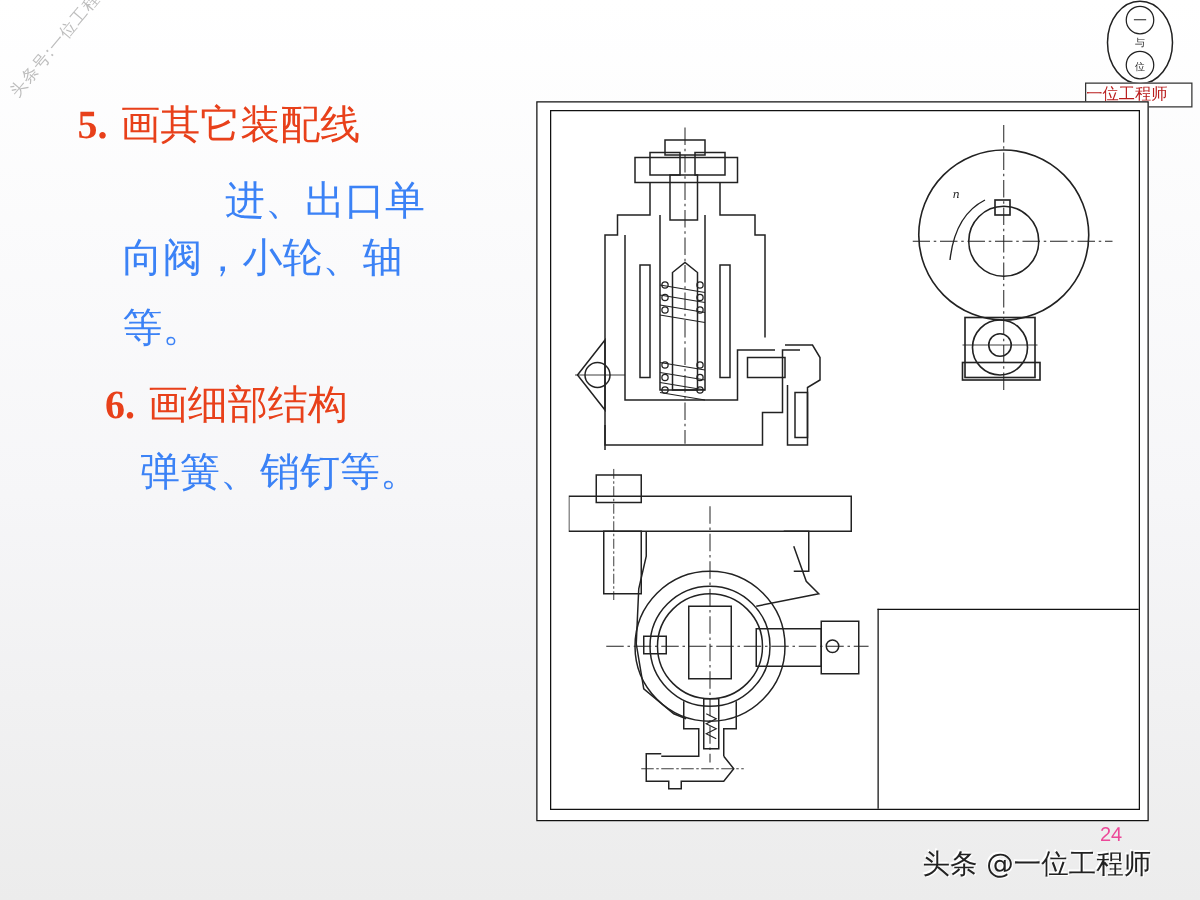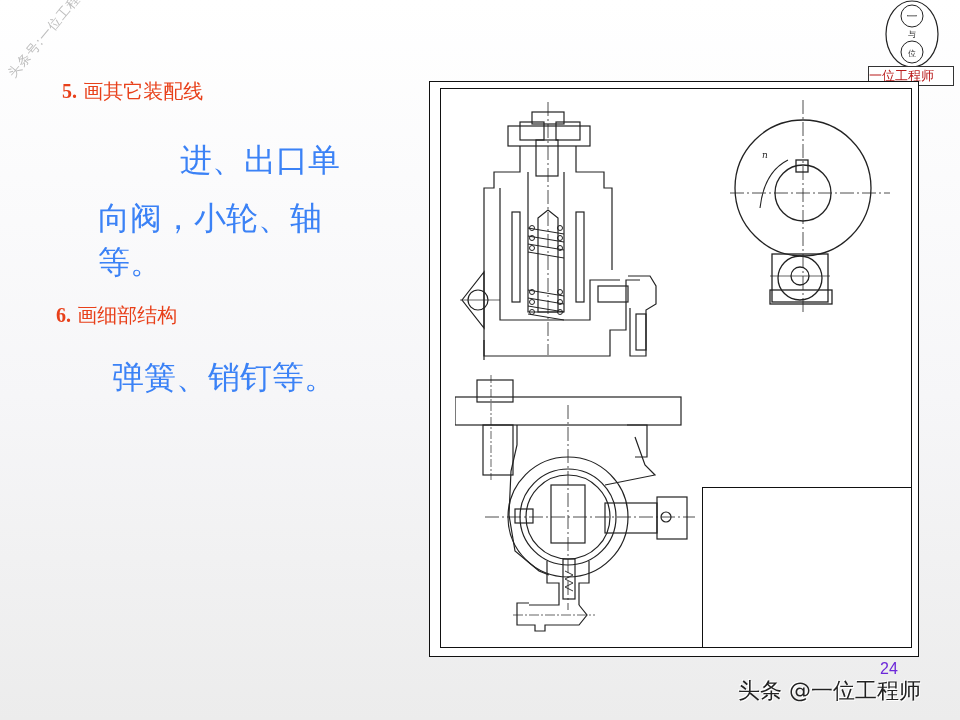--- a/index.html
+++ b/index.html
@@ -8,21 +8,21 @@
     background: linear-gradient(to bottom, #ffffff 0%, #f6f6f8 55%, #ececec 100%);
     font-family: "DejaVu Serif", serif;
   }
   .watermark {
     position: absolute; left: 4px; top: 70px;
     transform: rotate(-50deg); transform-origin: left top;
     font-family: "DejaVu Sans", sans-serif; font-size: 13px; color: #bdbdbd;
     letter-spacing: 1px; white-space: nowrap;
   }
   .heading {
-    position: absolute; font-size: 20px; color: #e8401a; font-weight: normal;
+    position: absolute; font-size: 32px; color: #e8401a; font-weight: normal;
     white-space: nowrap;
   }
   .heading .num { font-family: "Liberation Serif", serif; font-weight: bold; }
   .body-text {
     position: absolute; font-size: 32px; color: #3b82f6; line-height: 44px;
     white-space: nowrap; font-family: "DejaVu Sans", sans-serif;
   }
   .logo {
     position: absolute; left: 868px; top: 0px; width: 88px; height: 86px;
   }
@@ -38,43 +38,43 @@
   .frame-inner {
     position: absolute; left: 440px; top: 88px; width: 472px; height: 560px;
     border: 1.5px solid #111; box-sizing: border-box;
   }
   .title-block {
     position: absolute; left: 702px; top: 487px; width: 209px; height: 160px;
     border-top: 1.5px solid #111; border-left: 1.5px solid #111; box-sizing: border-box;
   }
   .drawing { position: absolute; }
   .page-number {
-    position: absolute; left: 880px; top: 660px; font-size: 16px; color: #6d28d9;
+    position: absolute; left: 880px; top: 660px; font-size: 16px; color: #ec4899;
     font-family: "Liberation Sans", sans-serif;
   }
   .source-credit {
     position: absolute; left: 738px; top: 676px; font-size: 22px; color: #222;
     font-family: "DejaVu Sans", sans-serif; white-space: nowrap;
     text-shadow: 1px 1px 0 #fff, -1px -1px 0 #fff;
   }
 </style>
 </head>
 <body>
 
 <div class="watermark">头条号:一位工程师</div>
 
 <div class="heading" style="left:62px; top:78px;">
   <span class="num">5.</span>
   <span>画其它装配线</span>
 </div>
 <div class="body-text" style="left:180px; top:138px;">进、出口单</div>
-<div class="body-text" style="left:98px; top:196px;">向阀，小轮、轴</div>
+<div class="body-text" style="left:98px; top:184px;">向阀，小轮、轴</div>
 <div class="body-text" style="left:98px; top:240px;">等。</div>
 
-<div class="heading" style="left:56px; top:302px;">
+<div class="heading" style="left:84px; top:302px;">
   <span class="num">6.</span>
   <span>画细部结构</span>
 </div>
 <div class="body-text" style="left:112px; top:358px;font-family:Liberation Mono, monospace;">弹簧、销钉等。</div>
 
 <svg class="logo" viewBox="0 0 88 86">
   <ellipse cx="44" cy="34" rx="26" ry="33" fill="#fff" stroke="#222" stroke-width="1.2"></ellipse>
   <circle cx="44" cy="16" r="11" fill="#fff" stroke="#222" stroke-width="1"></circle>
   <circle cx="44" cy="52" r="11" fill="#fff" stroke="#222" stroke-width="1"></circle>
   <text x="44" y="20" font-size="11" text-anchor="middle" fill="#222" font-family="DejaVu Sans, sans-serif">一</text>

